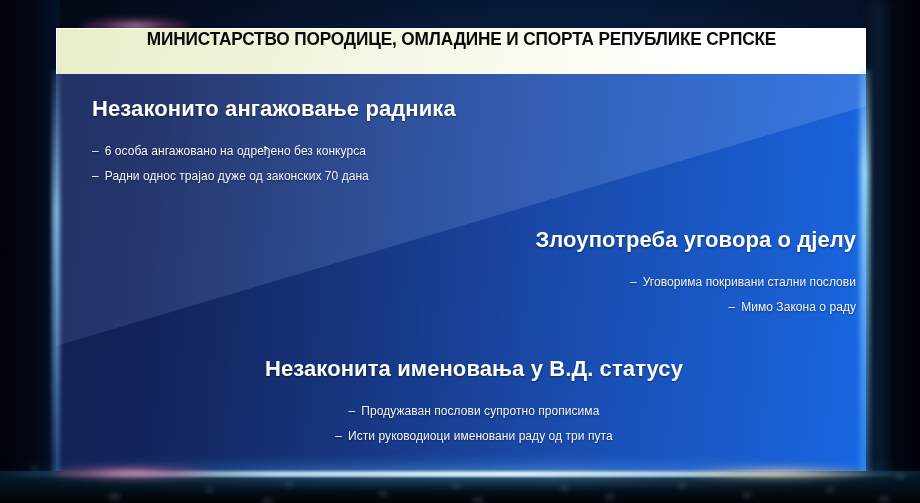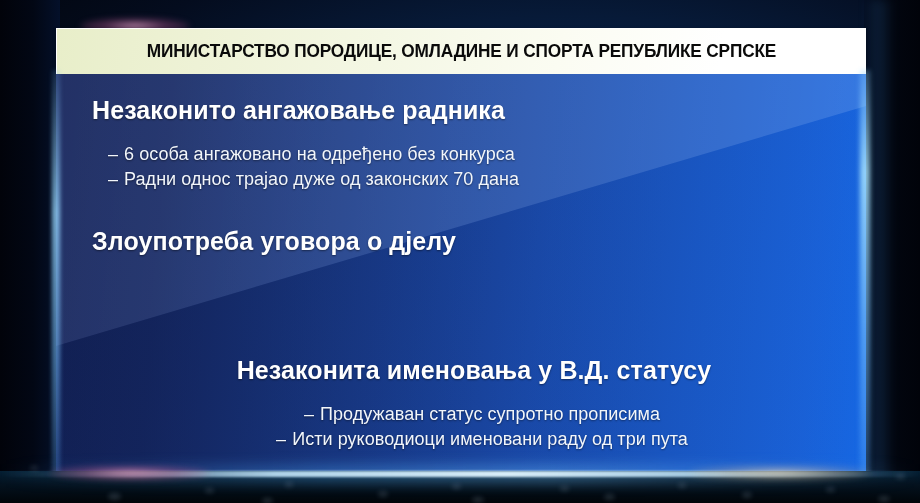--- a/index.html
+++ b/index.html
@@ -118,21 +118,21 @@
     position: absolute;
     left: 56px;
     top: 28px;
     width: 810px;
     height: 46px;
     box-sizing: border-box;
     background: linear-gradient(100deg, #e8eec9 0%, #eef2d6 18%, #f4f7e4 40%, #fbfcf2 62%, #ffffff 82%, #ffffff 100%);
     border-top: 1px solid rgba(255,255,255,.95);
     border-left: 1px solid rgba(255,255,255,.75);
     display: flex;
-    align-items: center;
+    align-items: flex-start;
     justify-content: center;
     box-shadow: 0 1px 3px rgba(0,0,0,.35);
   }
   .title-text {
     font-size: 17.5px;
     font-weight: bold;
     color: #0a0a0a;
     letter-spacing: -0.15px;
     white-space: nowrap;
     transform: scaleX(0.985);
@@ -180,37 +180,36 @@
 
   
   .content {
     position: absolute;
     left: 36px;
     top: 0;
     right: 10px;
   }
   .section { position: absolute; left: 0; right: 0; }
   .sec-heading {
-    font-size: 25px;
+    font-size: 22px;
     font-weight: bold;
     color: #ffffff;
     letter-spacing: .1px;
     text-shadow: 0 1px 2px rgba(0,0,0,.45);
     white-space: nowrap;
   }
   .bullets { margin-top: 17px; }
   .bullet {
-    font-size: 18px;
+    font-size: 12px;
     font-weight: normal;
     color: #f2f6fb;
     line-height: 25px;
     letter-spacing: .05px;
     text-shadow: 0 1px 2px rgba(0,0,0,.45);
     white-space: nowrap;
-    margin-left: 16px;
   }
   .dash { display: inline-block; margin-right: 6px; }
 </style>
 </head>
 <body>
 
 <div id="screen">
 
   <div class="bg-base"></div>
   <div class="bg-left-dark"></div>
@@ -233,29 +232,37 @@
         <div class="bullets">
           <div class="bullet">
             <span class="dash">–</span><span>6 особа ангажовано на одређено без конкурса</span>
           </div>
           <div class="bullet">
             <span class="dash">–</span><span>Радни однос трајао дуже од законских 70 дана</span>
           </div>
         </div>
       </div>
 
-      <div class="section" style="top:153px;">
+      <div class="section" style="top:153px;text-align:right;">
         <div class="sec-heading">Злоупотреба уговора о дјелу</div>
+        <div class="bullets">
+          <div class="bullet">
+            <span class="dash">–</span><span>Уговорима покривани стални послови</span>
+          </div>
+          <div class="bullet">
+            <span class="dash">–</span><span>Мимо Закона о раду</span>
+          </div>
+        </div>
       </div>
 
       <div class="section" style="top:282px;text-align:center;">
         <div class="sec-heading">Незаконита именовања у В.Д. статусу</div>
         <div class="bullets">
           <div class="bullet">
-            <span class="dash">–</span><span>Продужаван статус супротно прописима</span>
+            <span class="dash">–</span><span>Продужаван послови супротно прописима</span>
           </div>
           <div class="bullet">
             <span class="dash">–</span><span>Исти руководиоци именовани раду од три пута</span>
           </div>
         </div>
       </div>
 
     </div>
   </div>
 

